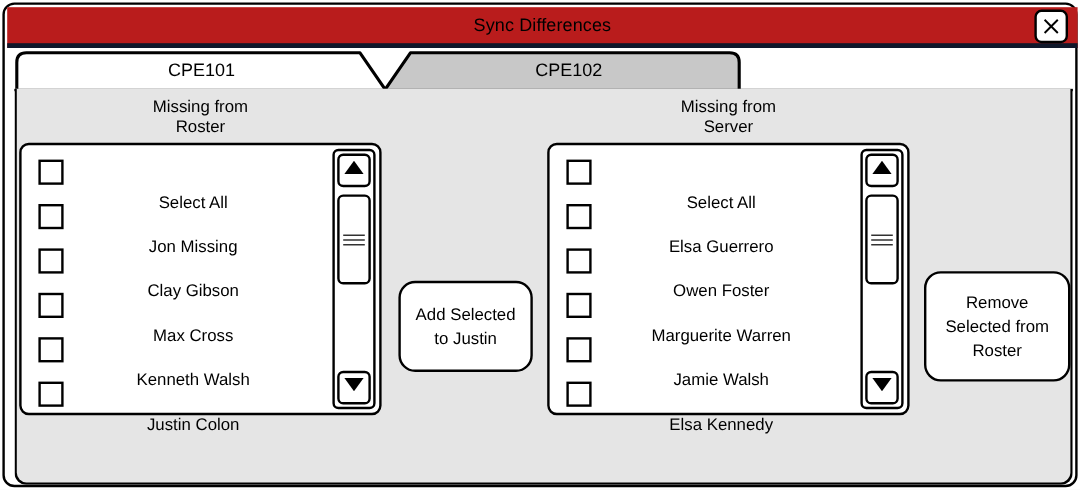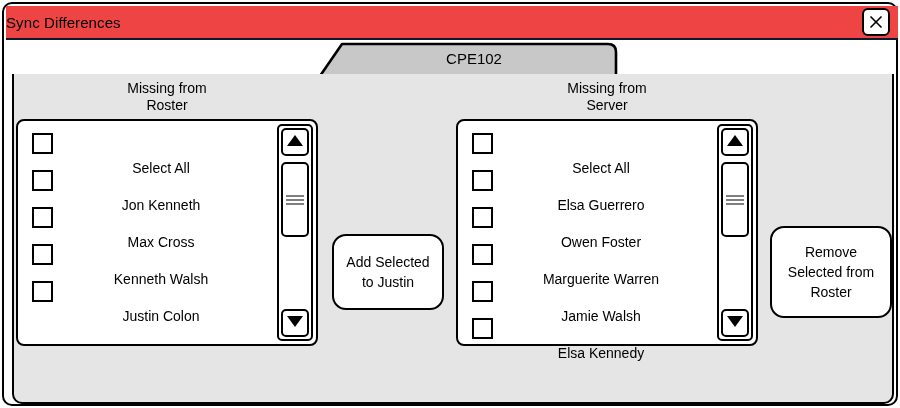--- a/index.html
+++ b/index.html
@@ -26,23 +26,23 @@
     background: #ffffff;
   }
 
   
   .titlebar {
     position: absolute;
     left: 2px; top: 2px;
     width: 892px; height: 34px;
     display: flex;
     align-items: center;
-    justify-content: flex-start;
-    border-bottom: 2px solid #0f172a;
-    background: #ef4444;
+    justify-content: center;
+    border-bottom: 4px solid #0f172a;
+    background: #b91c1c;
   }
   .title-text {
     font-size: 15px;
     color: #000;
     letter-spacing: .1px;
   }
   .close-button {
     position: absolute;
     right: 6px; top: 4px;
     width: 28px; height: 28px;
@@ -246,20 +246,26 @@
       <span>
         <svg width="16" height="16" viewBox="0 0 16 16">
           <line x1="2.5" y1="2.5" x2="13.5" y2="13.5" stroke="#000" stroke-width="1.6"></line>
           <line x1="13.5" y1="2.5" x2="2.5" y2="13.5" stroke="#000" stroke-width="1.6"></line>
         </svg>
       </span>
     </div>
 
     <div class="tabstrip">
 
+      <div class="tab tab-a">
+        <svg class="tab-shape" viewBox="0 0 312 34" preserveAspectRatio="none">
+          <path d="M2,34 L2,10 Q2,2 10,2 L288,2 L310,34" fill="#ffffff" stroke="#000" stroke-width="2.6" vector-effect="non-scaling-stroke" stroke-linejoin="round"></path>
+        </svg>
+        <span class="tab-label">CPE101</span>
+      </div>
 
       <div class="tab tab-b">
         <svg class="tab-shape" viewBox="0 0 312 34" preserveAspectRatio="none">
           <path d="M2,34 L24,2 L290,2 Q298,2 298,10 L298,34 Z" fill="#c8c8c8" stroke="#000" stroke-width="2.6" vector-effect="non-scaling-stroke" stroke-linejoin="round"></path>
         </svg>
         <span class="tab-label">CPE102</span>
       </div>
 
     </div>
 
@@ -272,21 +278,25 @@
 
         <div class="listbox">
           <div class="list-rows">
 
             <div class="list-row">
               <span class="row-checkbox"></span>
               <span class="row-label">Select All</span>
             </div>
             <div class="list-row">
               <span class="row-checkbox"></span>
-              <span class="row-label">Jon Kenneth</span>
+              <span class="row-label">Jon Missing</span>
+            </div>
+            <div class="list-row">
+              <span class="row-checkbox"></span>
+              <span class="row-label">Clay Gibson</span>
             </div>
             <div class="list-row">
               <span class="row-checkbox"></span>
               <span class="row-label">Max Cross</span>
             </div>
             <div class="list-row">
               <span class="row-checkbox"></span>
               <span class="row-label">Kenneth Walsh</span>
             </div>
             <div class="list-row">

